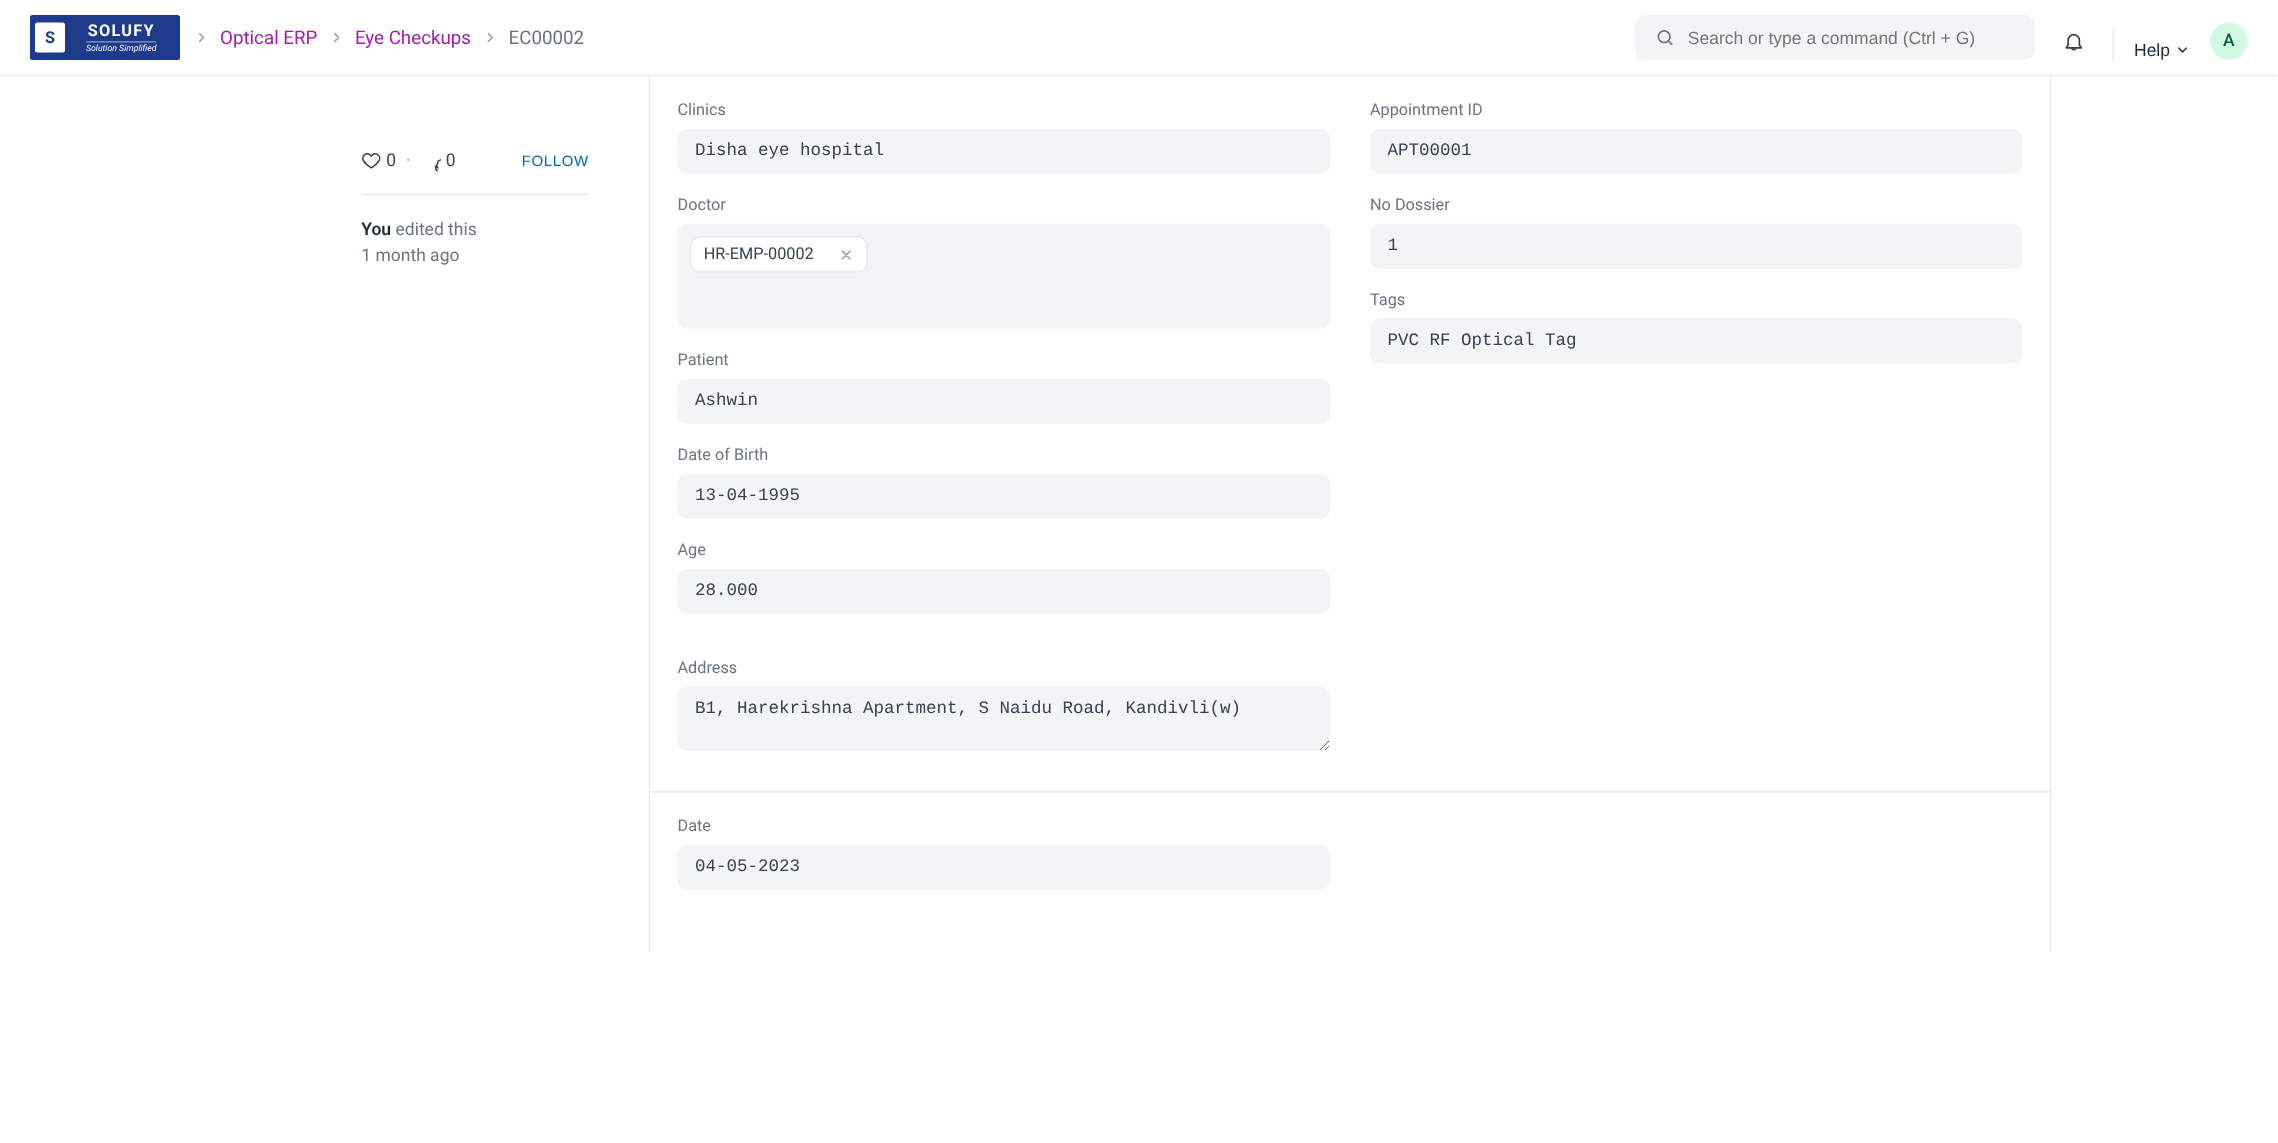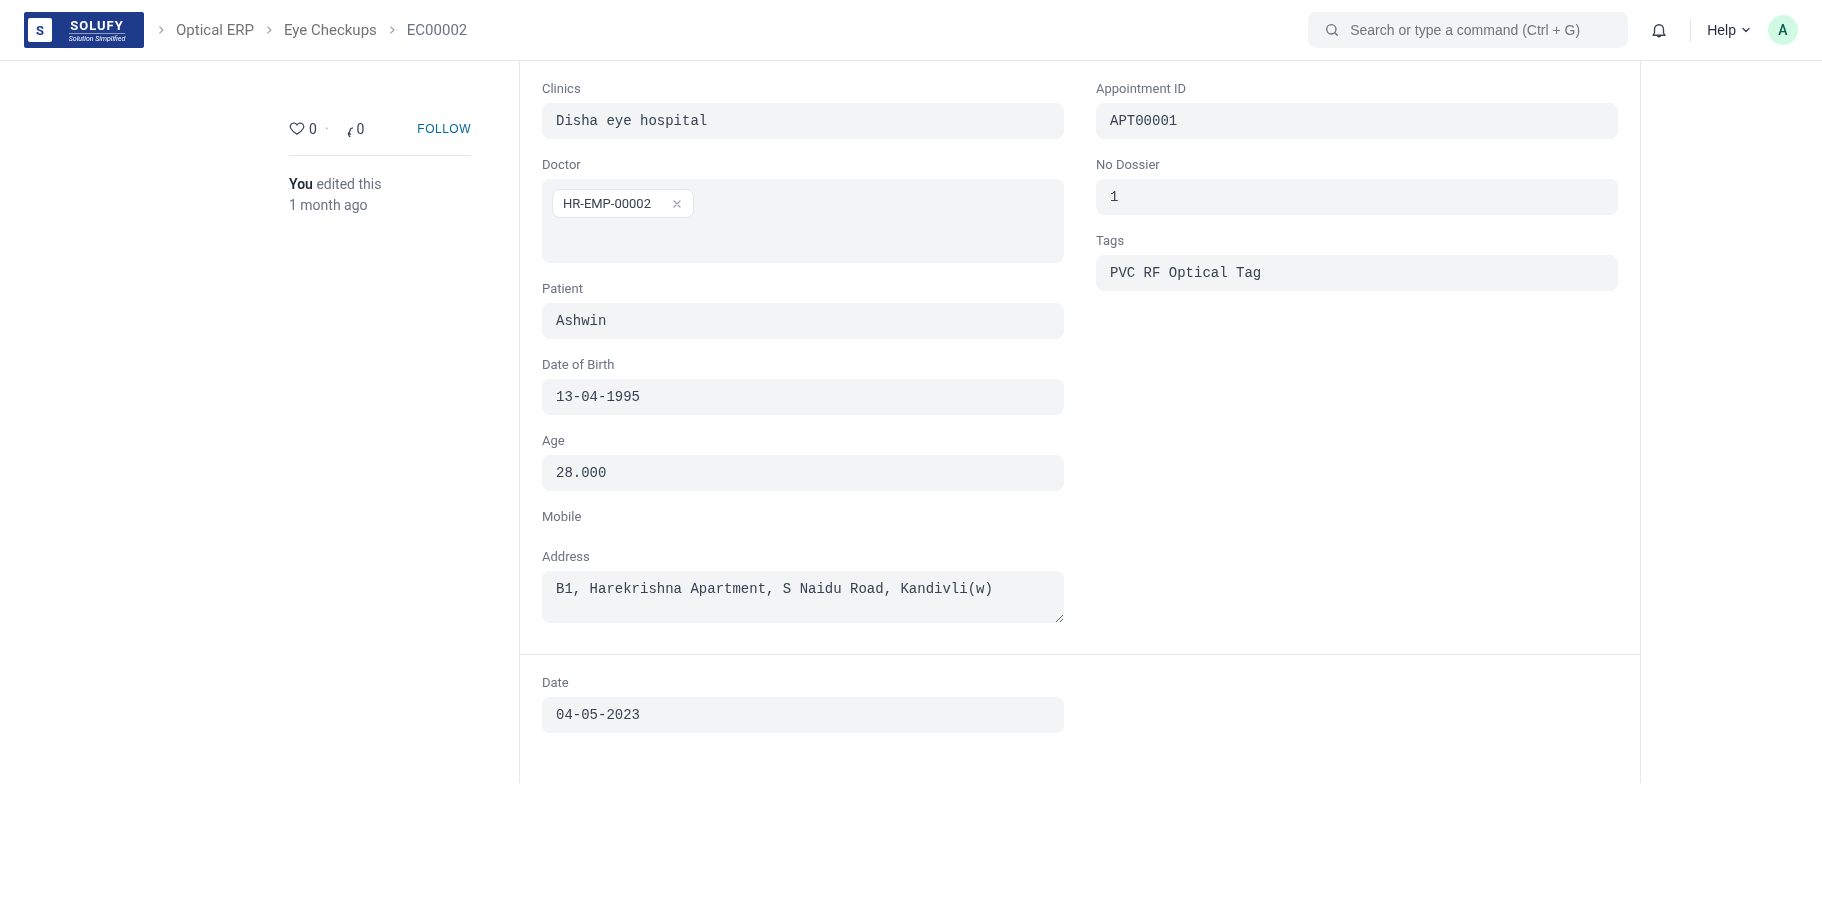--- a/index.html
+++ b/index.html
@@ -42,24 +42,24 @@
       color: #1e3a8a;
       display: flex;
       align-items: center;
       justify-content: center;
       font-weight: bold;
       border-radius: 2px;
     }
     .logo-text { margin-left: 26px; letter-spacing: 1px; }
     .logo-sub { font-size: 7px; font-weight: normal; margin-left: 26px; font-style: italic; border-top: 1px solid rgba(255,255,255,0.5); padding-top: 1px; }
     .breadcrumb { display: flex; align-items: center; gap: 10px; font-size: 15px; }
-    .breadcrumb a { color: #737373; text-decoration: none; }
+    .breadcrumb a { color: #a21caf; text-decoration: none; }
     .breadcrumb .current { color: #6b7280; }
     .chevron { color: #9ca3af; }
-    .header-right { display: flex; align-items: center; gap: 16px; }
+    .header-right { display: flex; align-items: flex-end; gap: 16px; }
     .search-box {
       display: flex;
       align-items: center;
       background: #f3f4f6;
       border-radius: 8px;
       padding: 10px 16px;
       width: 320px;
       gap: 10px;
       color: #6b7280;
     }
@@ -320,21 +320,20 @@
           <label class="form-label">Date of Birth</label>
           <input class="form-input" value="13-04-1995" style="">
         </div>
 
         <div class="form-field">
           <label class="form-label">Age</label>
           <input class="form-input" value="28.000" style="">
         </div>
 
         <div class="form-field">
-          <label class="form-label">Mobile</label>
         </div>
 
         <div class="form-field">
           <label class="form-label">Address</label>
           <textarea class="form-textarea" style="">B1, Harekrishna Apartment, S Naidu Road, Kandivli(w)</textarea>
         </div>
       </div>
 
       <div class="form-col">
         <div class="form-field">

